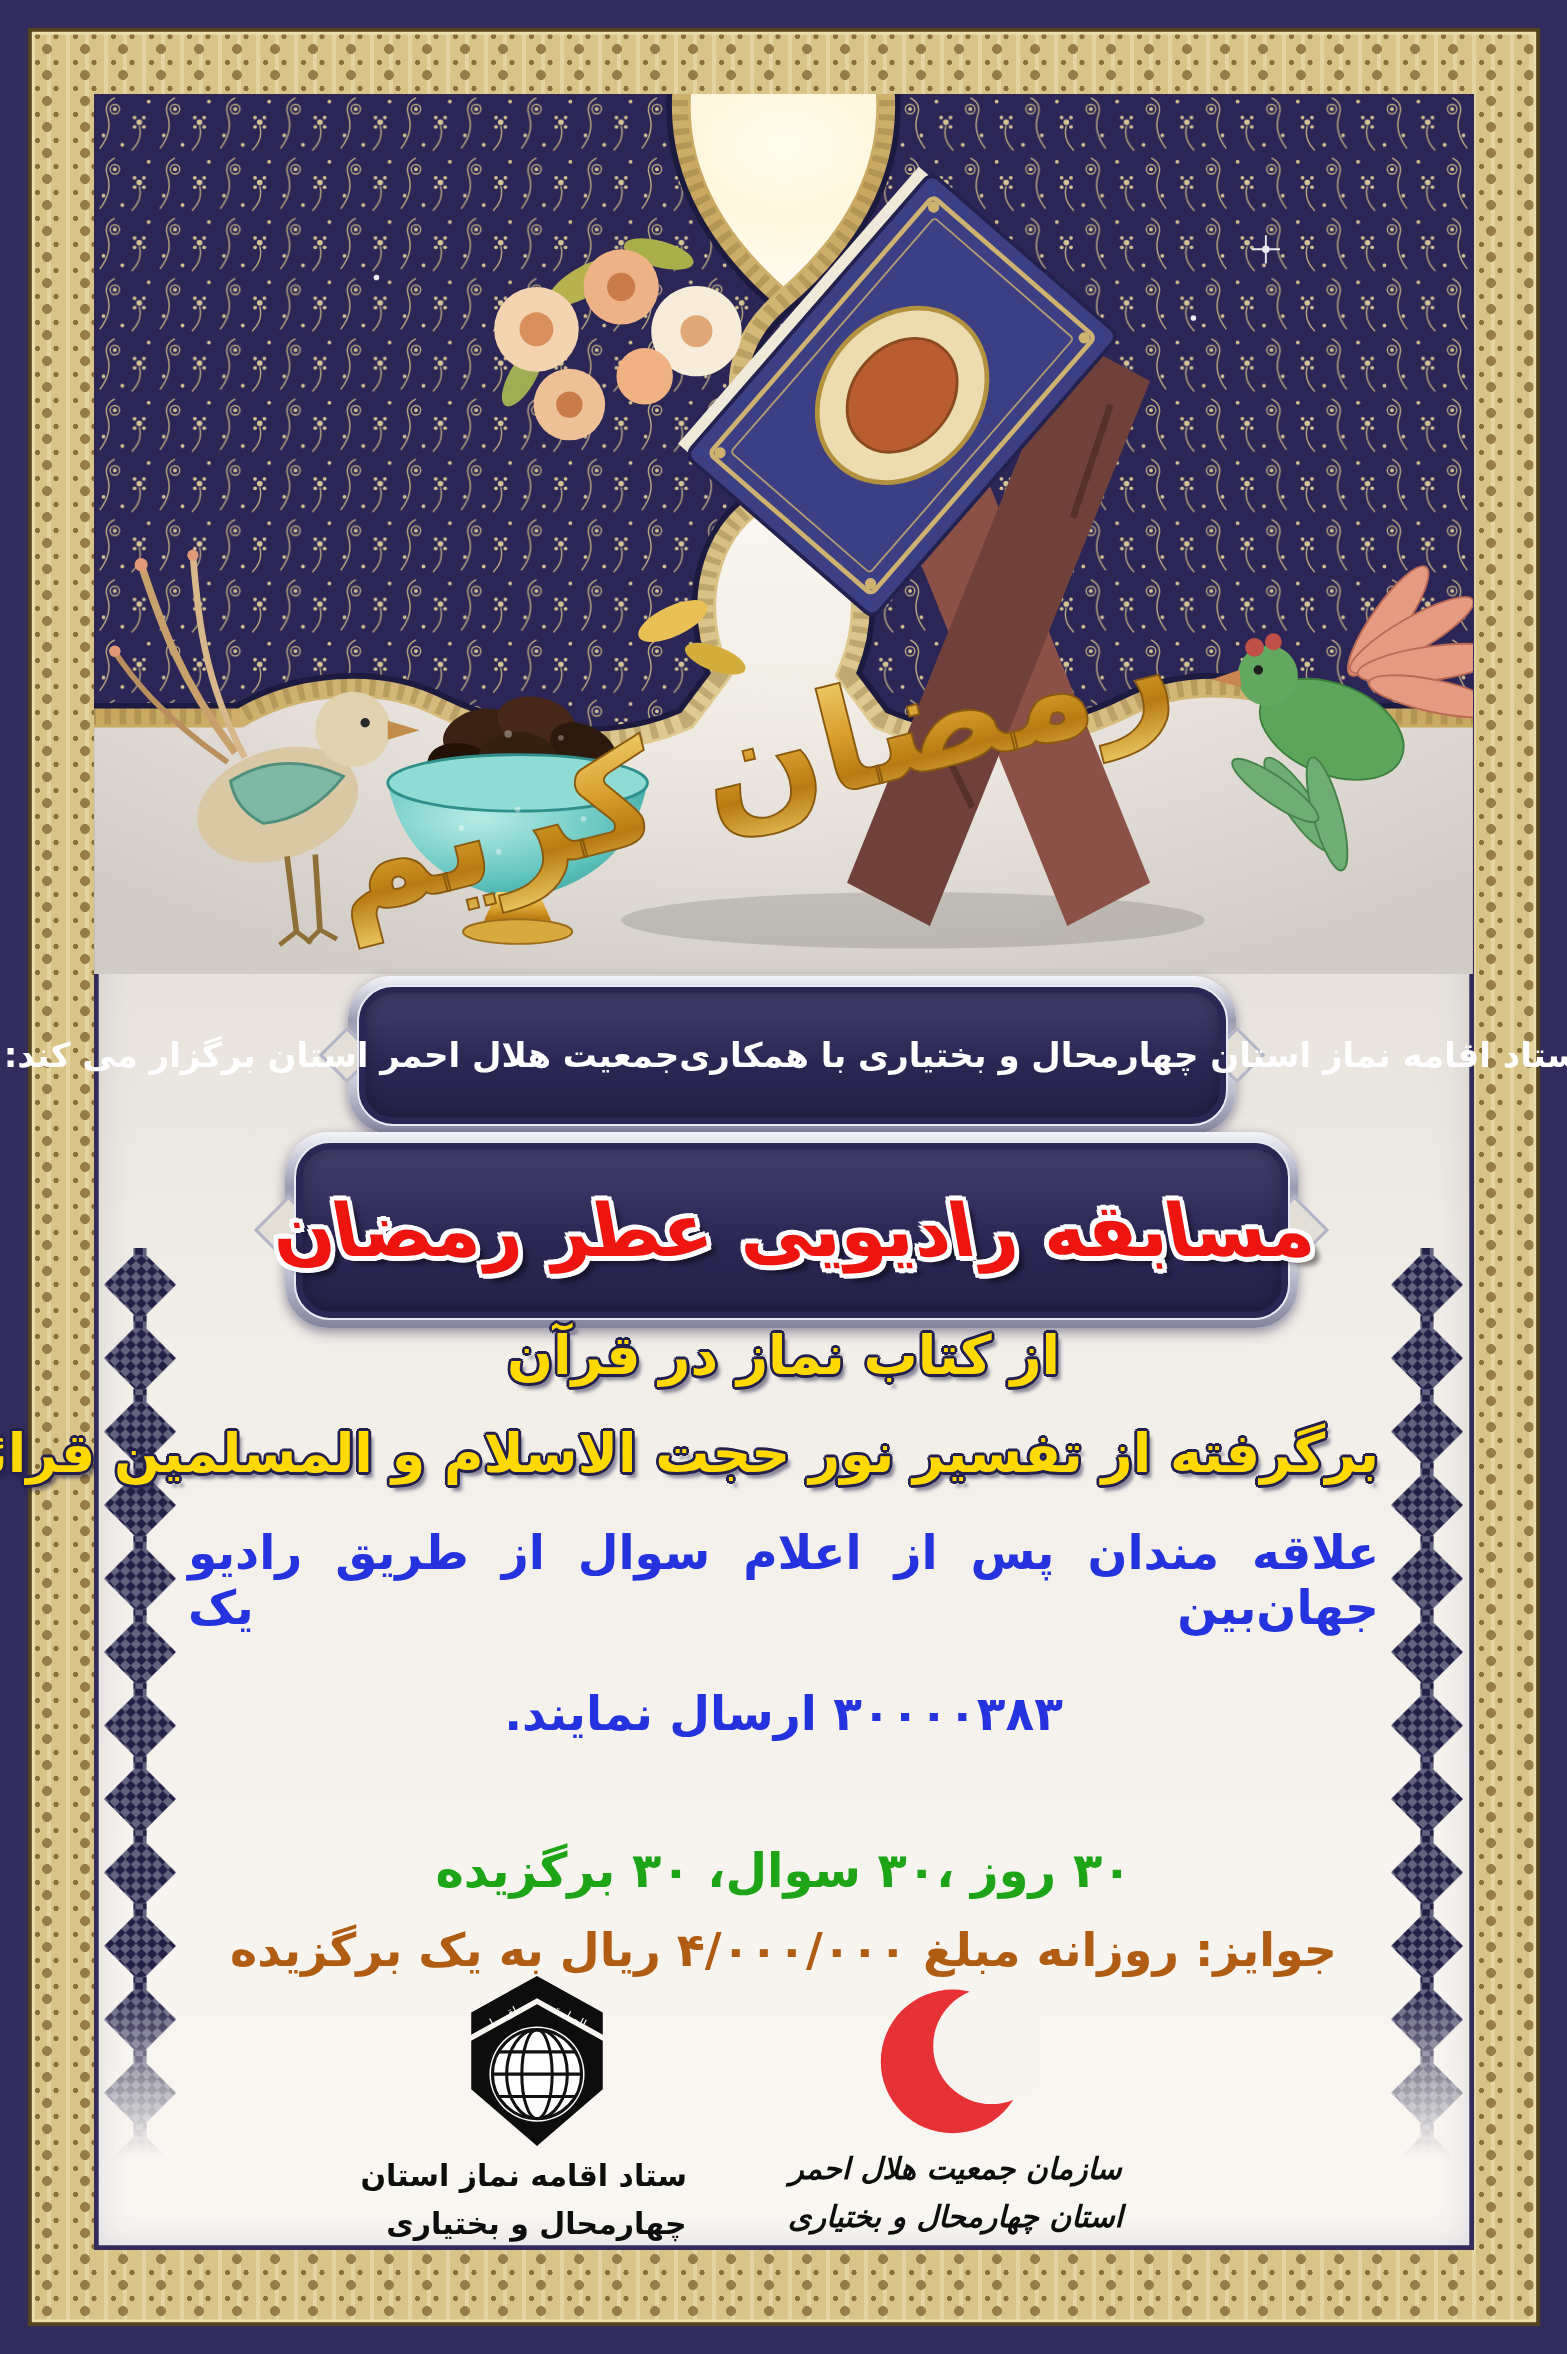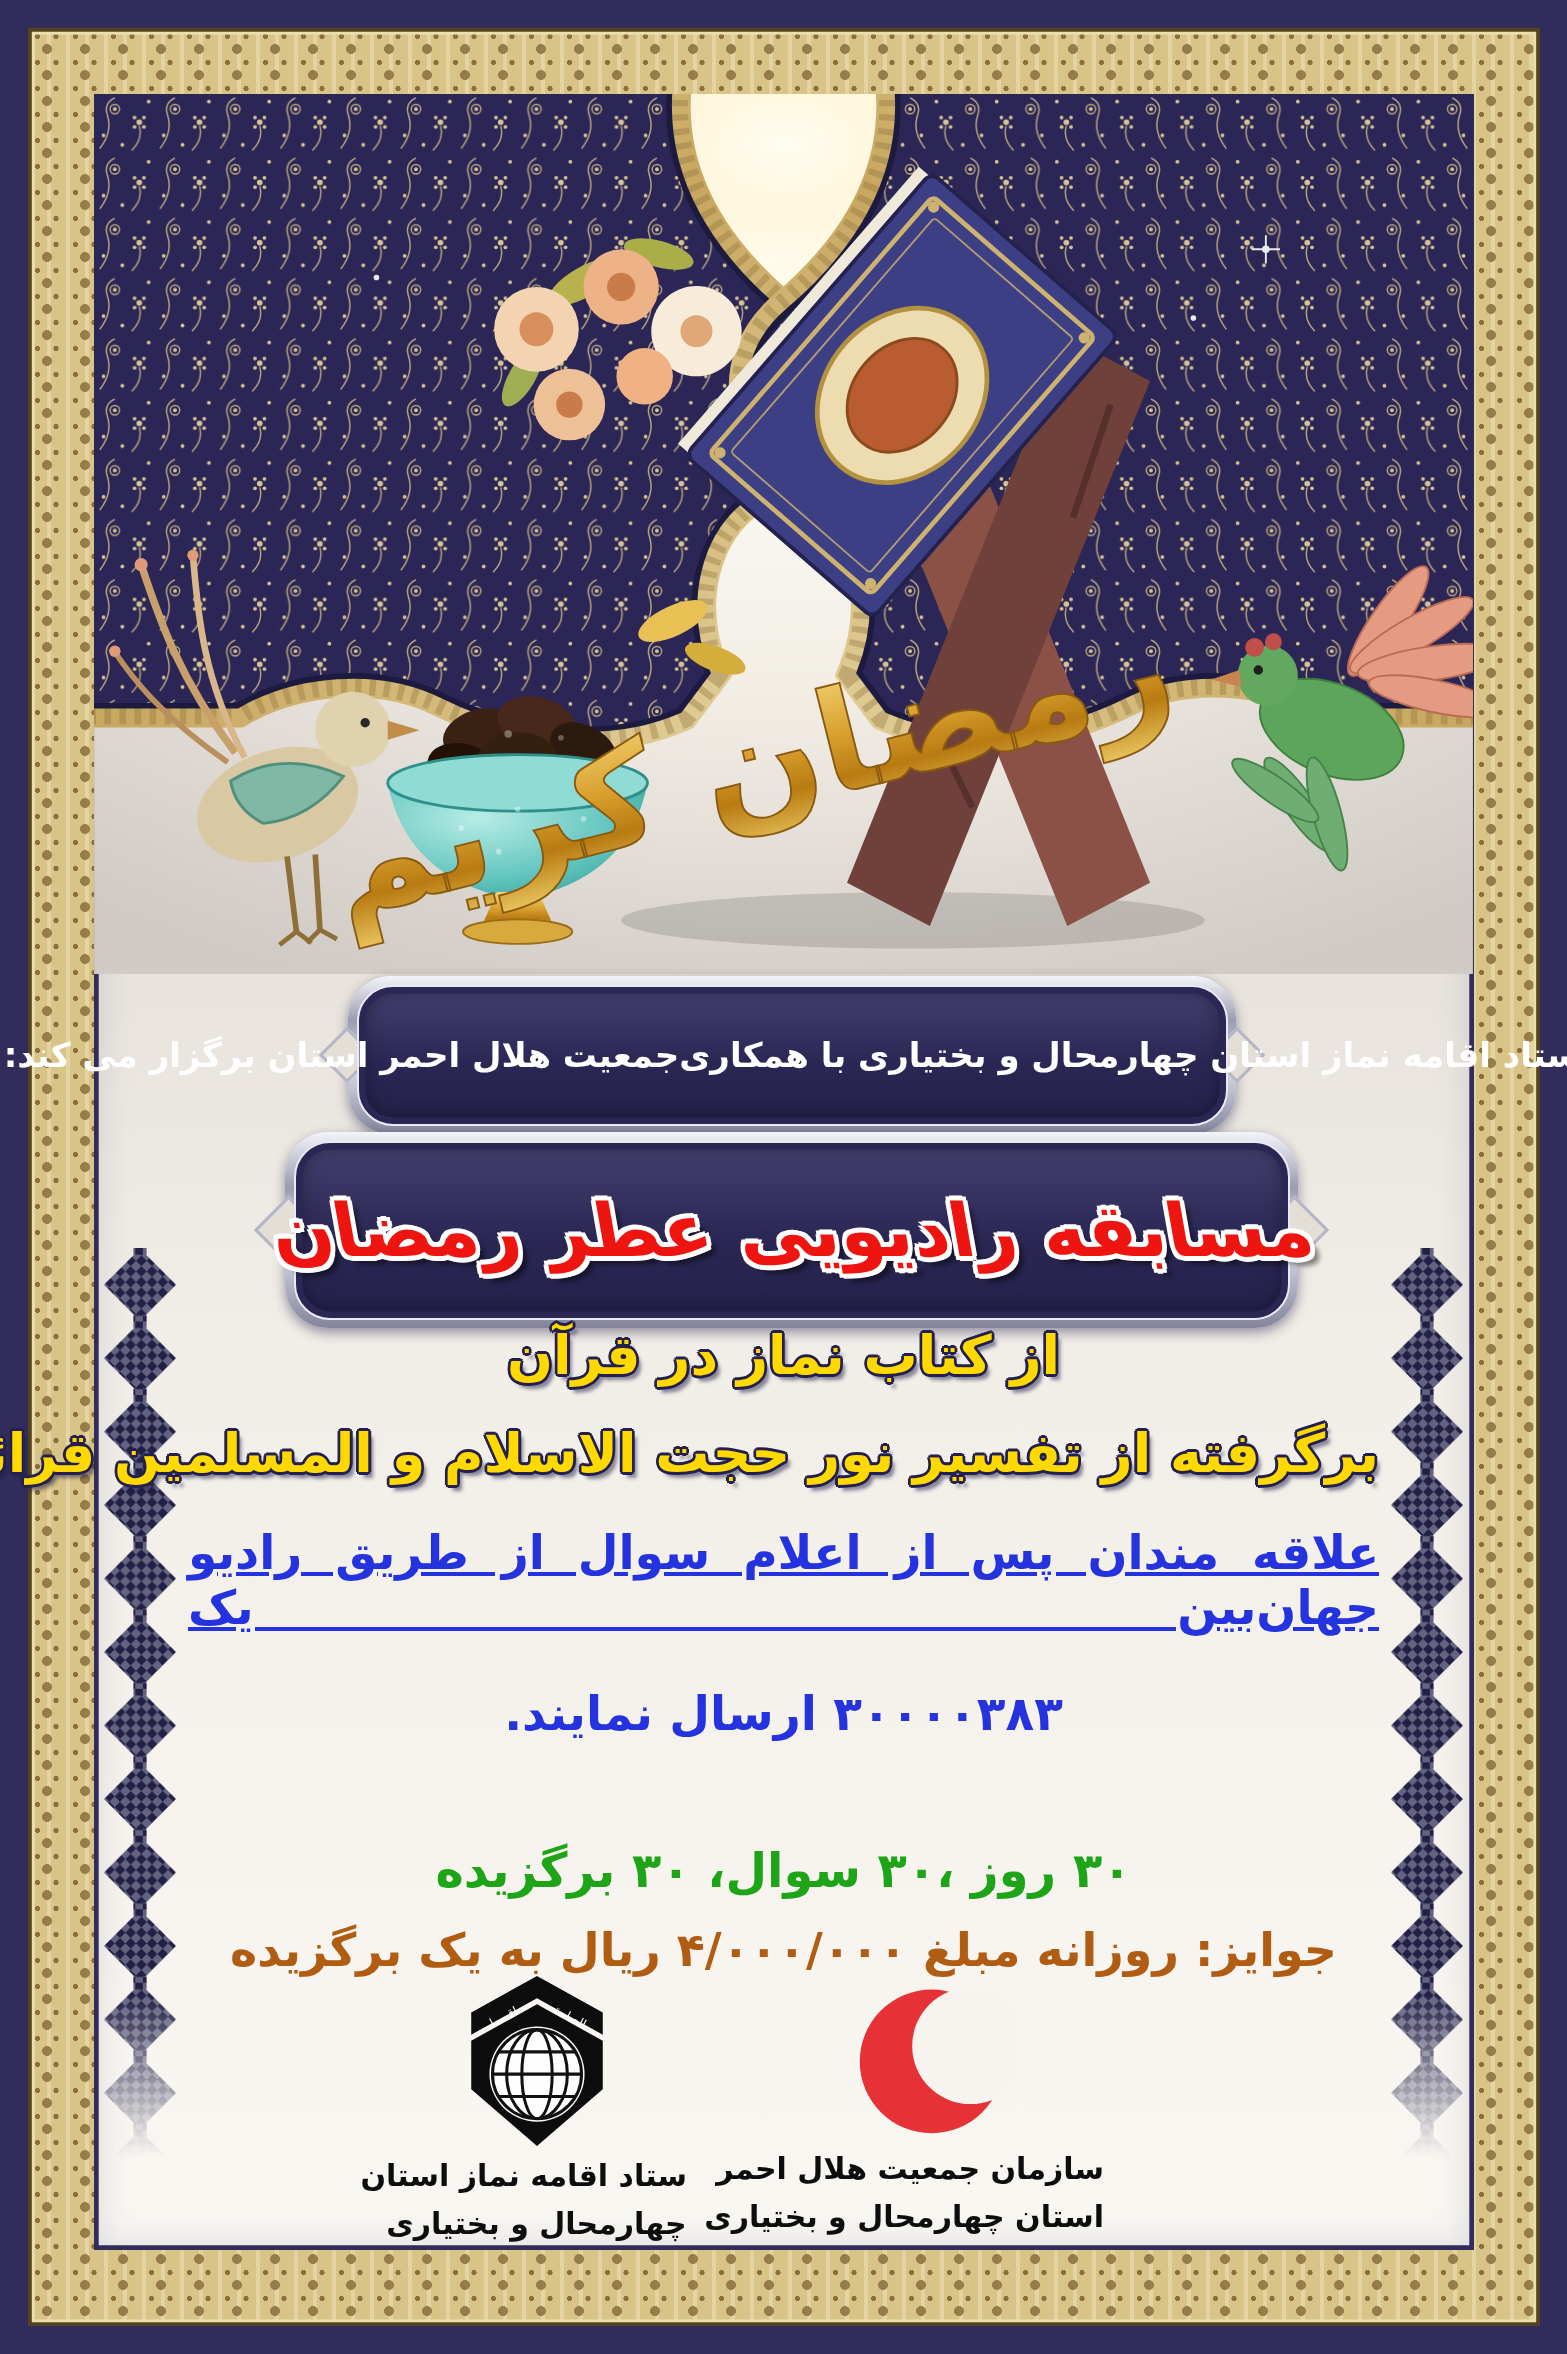--- a/index.html
+++ b/index.html
@@ -61,40 +61,40 @@
     transform:skewX(10deg); white-space:nowrap;
     text-shadow:
       4.7px 0 0 #fff,-4.7px 0 0 #fff,0 4.7px 0 #fff,0 -4.7px 0 #fff,
       3.8px 3.8px 0 #fff,-3.8px 3.8px 0 #fff,3.8px -3.8px 0 #fff,-3.8px -3.8px 0 #fff,
       7.5px 7.5px 5.6px rgba(0,0,0,.45);
   }
 
   
   .row{position:absolute; left:188px; width:1191px; direction:rtl;
        font-weight:bold; text-align:center; white-space:nowrap;}
-  .row.just{text-align:justify; text-align-last:justify; white-space:normal;text-decoration:underline;}
+  .row.just{text-align:justify; text-align-last:justify; white-space:normal;}
   .yellow{color:var(--subtitle-yellow,#ffd900); font-size:54px;
     text-shadow:2.8px 0 0 #232050,-2.8px 0 0 #232050,0 2.8px 0 #232050,0 -2.8px 0 #232050,
       1.9px 1.9px 0 #232050,-1.9px 1.9px 0 #232050,1.9px -1.9px 0 #232050,-1.9px -1.9px 0 #232050,4.7px 5.6px 3.8px rgba(30,28,70,.5);}
   .blue{color:var(--body-blue,#2433dd); font-size:47px;}
   .green{color:var(--stats-green,#1ea417); font-size:48px;}
   .orange{color:var(--prize-orange,#b05c12); font-size:46px;}
   #r-sub1{top:1324px;}
   #r-sub2{top:1422px;}
   #r-p1{top:1525px;}
   #r-p2{top:1606px;}
   #r-p3{top:1686px;}
   #r-ann{top:1763px; font-size:44px;}
   #r-stats{top:1842px;}
   #r-prize{top:1923px;}
 
   
   .logo{position:absolute; text-align:center; direction:rtl;}
   #logo-namaz{left:386px; top:1976px; width:301px;}
-  #logo-crescent{left:765px; top:1976px; width:339px;}
+  #logo-crescent{left:786px; top:1976px; width:339px;font-style:italic;}
   .cap{font-size:30px; font-weight:bold; color:#0d0d0d; line-height:1.6; white-space:nowrap;}
 </style>
 </head>
 <body>
 
 <div class="poster">
   <div class="gold-frame"></div>
   <div class="inner"></div>
 
   <svg class="header-svg" width="1379" height="880" viewBox="0 0 1465 935">

